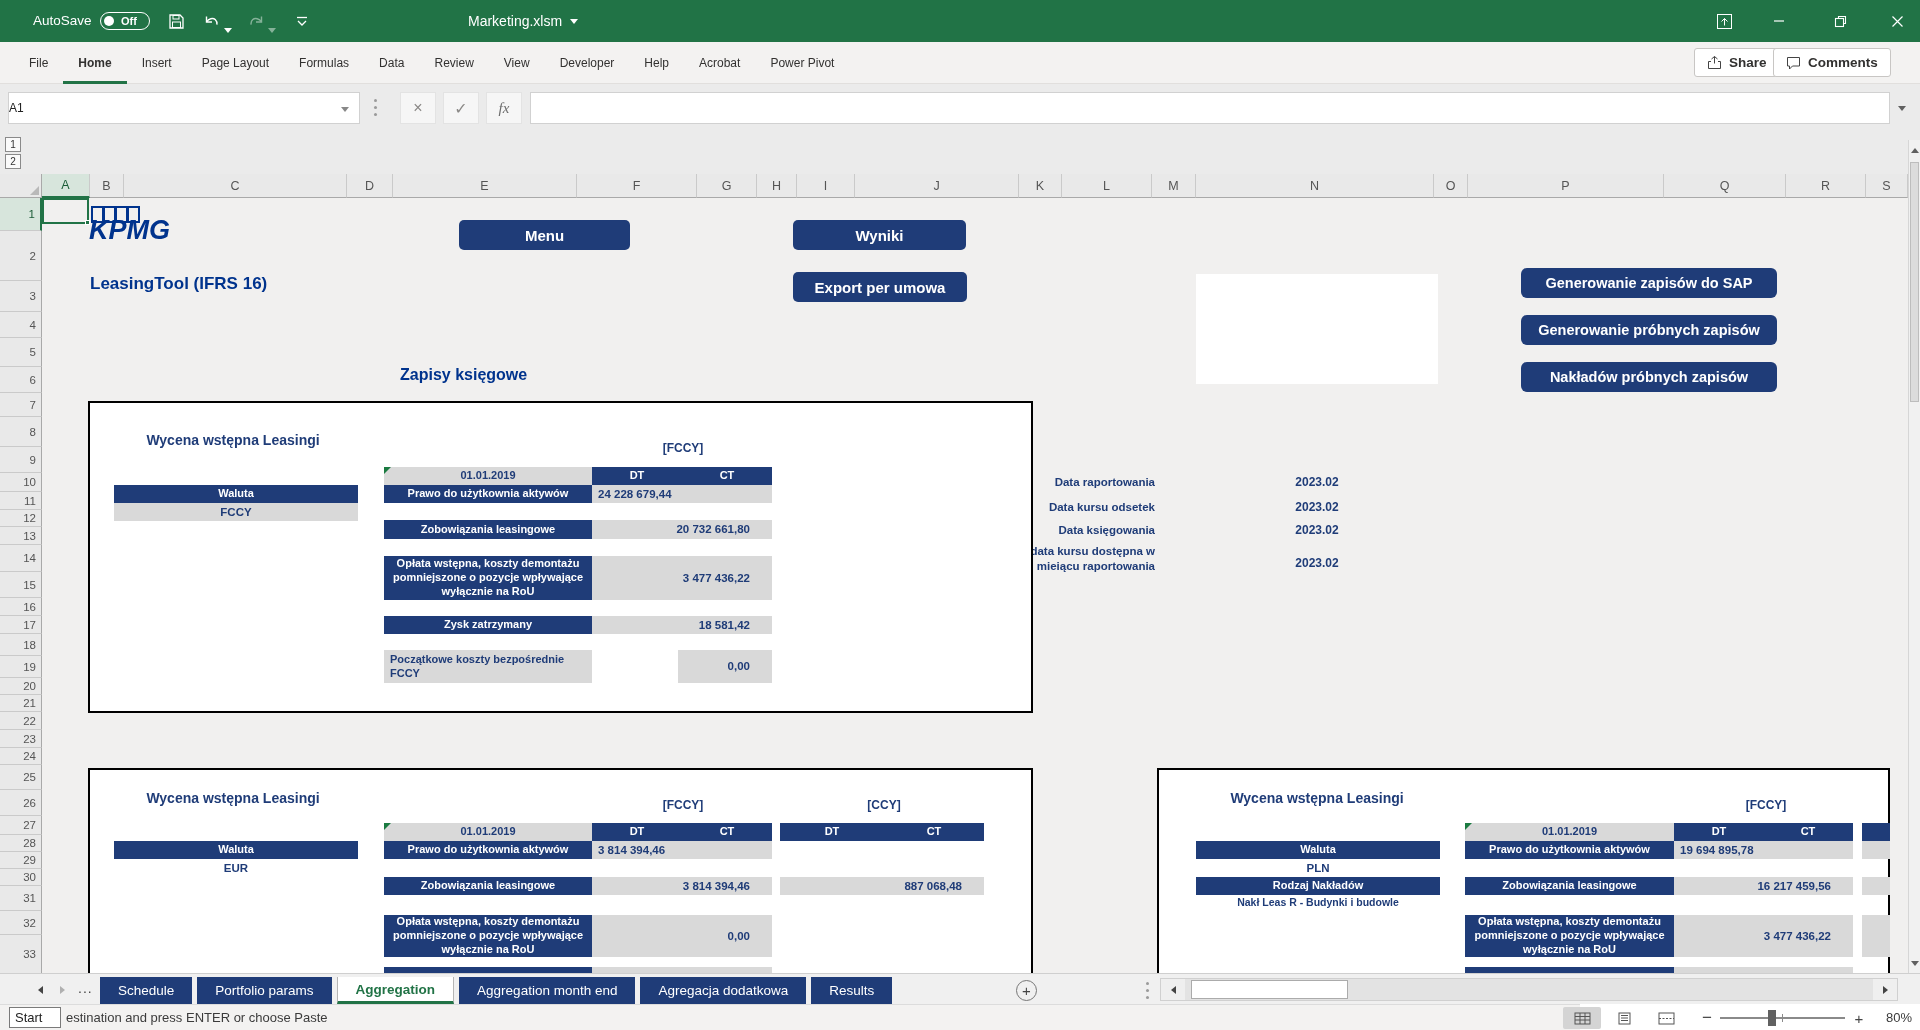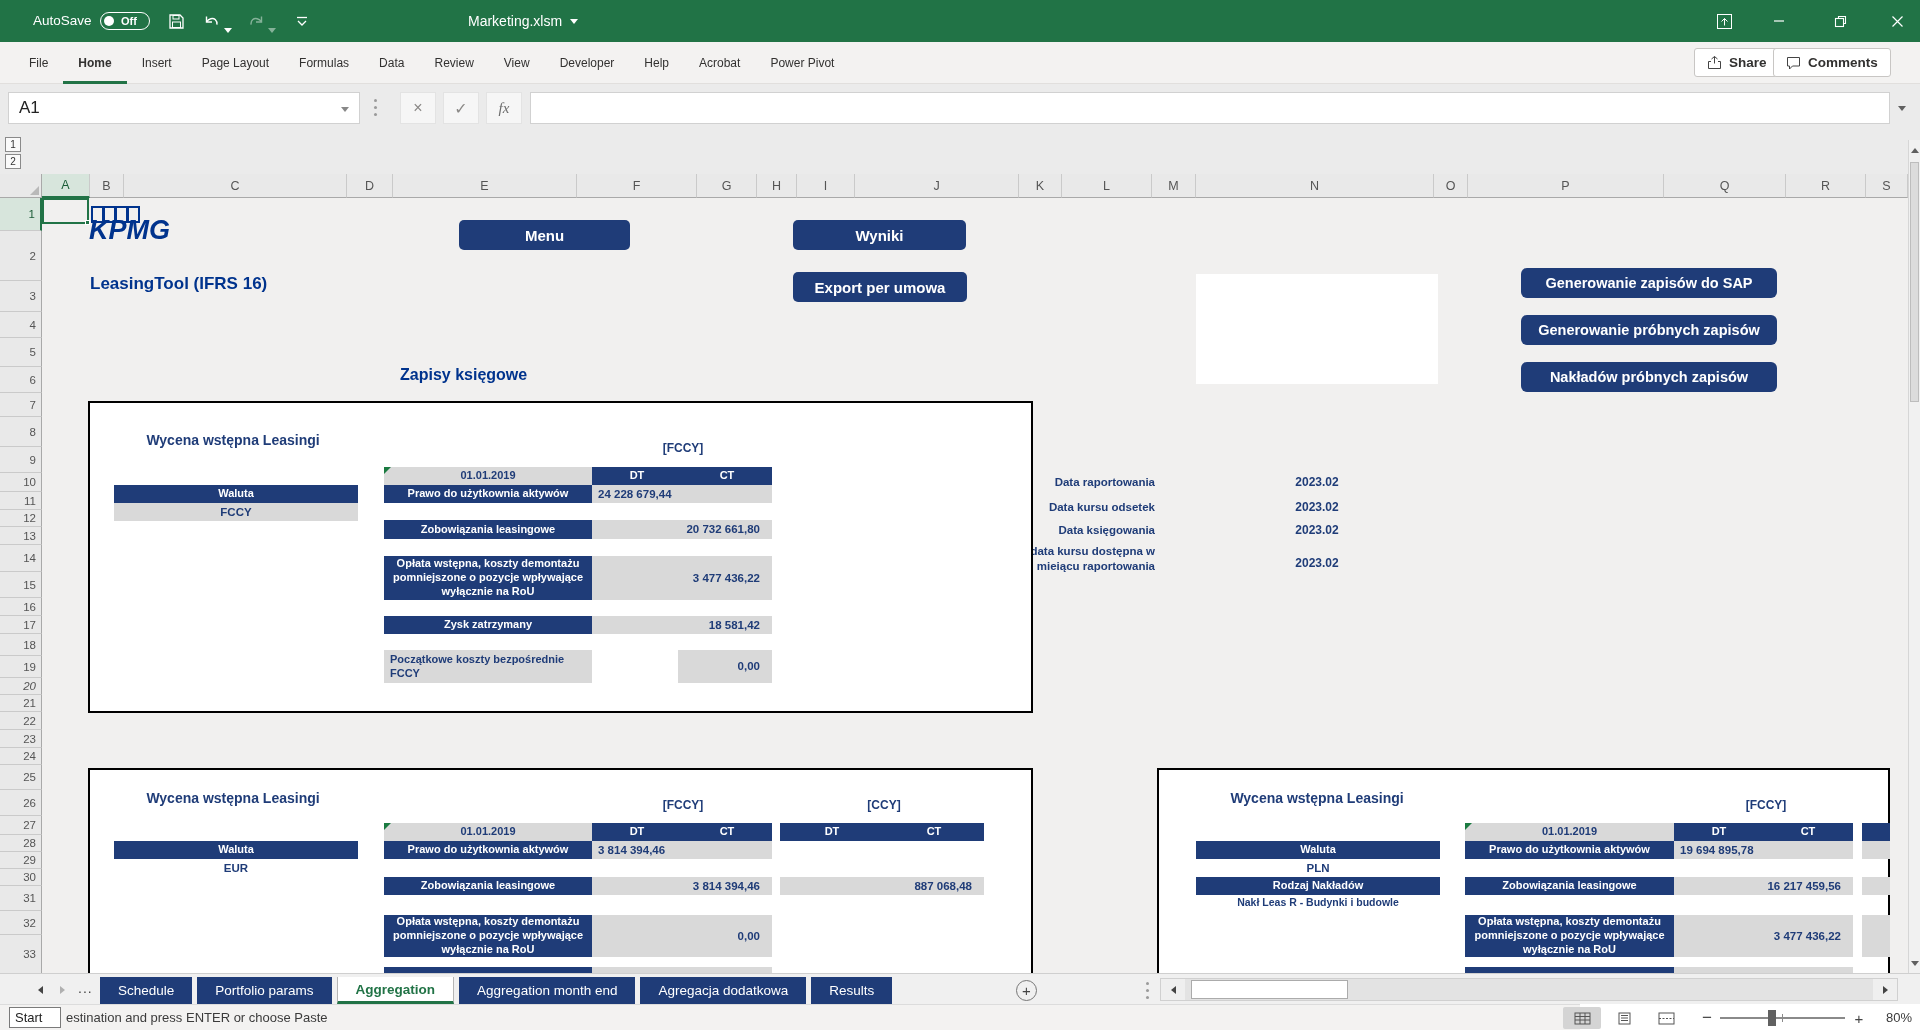--- a/index.html
+++ b/index.html
@@ -26,21 +26,21 @@
   
   .ribbon{position:absolute;left:0;top:42px;width:1920px;height:42px;background:#f3f2f1;border-bottom:1px solid #e1dfdd;}
   .rtabs{position:absolute;left:14px;top:0;height:42px;display:flex;}
   .rtab{padding:0 15px;display:flex;align-items:center;font-size:12px;color:#323130;height:42px;cursor:pointer;}
   .rtab.active{font-weight:bold;box-shadow:inset 0 -3px 0 var(--green);}
   .pill-btn{position:absolute;top:6px;height:29px;border:1px solid #c8c6c4;background:#fff;border-radius:3px;display:flex;align-items:center;gap:7px;padding:0 12px;font-size:13.5px;color:#323130;font-weight:bold;}
   .share{left:1694px;} .comments{left:1773px;}
 
   
   .fband{position:absolute;left:0;top:84px;width:1920px;height:50px;background:#ebebeb;}
-  .namebox{position:absolute;left:8px;top:8px;width:352px;height:32px;background:#fff;border:1px solid #d1d1d1;display:flex;align-items:center;padding-left:10px;font-size:17px;color:#222;}
+  .namebox{position:absolute;left:8px;top:8px;width:352px;height:32px;background:#fff;border:1px solid #d1d1d1;display:flex;align-items:center;font-size:12px;color:#222;}
   .nb-chev{position:absolute;right:10px;top:14px;}
   .vdots{position:absolute;width:3px;height:3px;border-radius:50%;background:#9a9a9a;box-shadow:0 7px 0 #9a9a9a,0 14px 0 #9a9a9a;}
   .fbtn{position:absolute;top:8px;width:36px;height:32px;display:flex;align-items:center;justify-content:center;color:#8a8886;font-size:16px;background:#f6f6f6;border:1px solid #e3e3e3;}
   .fbtn i{font-family:"Liberation Serif", serif;font-weight:normal;color:#6d6d6d;font-size:15px;}
   .finput{position:absolute;left:530px;top:8px;width:1360px;height:32px;background:#fff;border:1px solid #d1d1d1;}
   .oband{position:absolute;left:0;top:134px;width:1920px;height:40px;background:#ebebeb;}
   .obtn{position:absolute;left:5px;width:16px;height:15px;background:#fafafa;border:1px solid #8a8a8a;font-size:10px;color:#333;display:flex;align-items:center;justify-content:center;}
 
   
   .corner{position:absolute;left:0;top:174px;width:42px;height:24px;background:#e9e9e9;border-right:1px solid #a9a9a9;border-bottom:1px solid #a9a9a9;}
@@ -65,21 +65,21 @@
   .dlabel{position:absolute;color:var(--navy);font-weight:bold;font-size:11.5px;text-align:right;line-height:1.3;}
   .dval{position:absolute;color:var(--navy);font-weight:bold;font-size:12px;text-align:center;}
   .tbox{position:absolute;background:#fff;border:2px solid #000;}
   .tbl-title{position:absolute;color:var(--navy);font-weight:bold;font-size:14px;text-align:center;line-height:1.45;}
   .grp-label{position:absolute;color:var(--navy);font-weight:bold;font-size:12px;text-align:center;}
   .tc{position:absolute;display:flex;align-items:center;justify-content:center;font-weight:bold;font-size:11px;line-height:1.25;}
   .tc.navy{background:var(--navy);color:#fff;text-align:center;padding:0 4px;}
   .tc.graylabel{background:var(--cellgray);color:var(--navy);justify-content:flex-start;text-align:left;padding:0 6px;}
   .tc.grayval{background:var(--cellgray);color:var(--navy);font-size:11.5px;}
   .tc.grayval.left{justify-content:flex-start;padding-left:6px;}
-  .tc.grayval.right{justify-content:flex-end;padding-right:12px;}
+  .tc.grayval.right{justify-content:flex-end;padding-right:22px;}
   .tc.curval{color:var(--navy);font-size:11.5px;}
   .tc.grayc{background:var(--cellgray);}
   .tc.rodzval{color:var(--navy);font-size:10.5px;}
   .tc.datehdr{background:var(--cellgray);color:var(--navy);}
   .gtri{position:absolute;left:0;top:0;width:0;height:0;border-top:7px solid #1a7a40;border-right:7px solid transparent;}
   .tc.navybar{background:var(--navy);}
   .dtct{position:absolute;top:0;width:40px;height:18px;display:flex;align-items:center;justify-content:center;color:#fff;font-weight:bold;font-size:11px;}
 
   
   .vscroll{position:absolute;left:1908px;top:140px;width:12px;height:833px;background:#f1f1f1;border-left:1px solid #d6d6d6;}
@@ -274,21 +274,21 @@
       <div class="rowhdr" style="position: absolute; left: 0px; top: 473px; width: 42px; height: 19px;">10</div>
       <div class="rowhdr" style="position: absolute; left: 0px; top: 492px; width: 42px; height: 18px;">11</div>
       <div class="rowhdr" style="position: absolute; left: 0px; top: 510px; width: 42px; height: 17px;">12</div>
       <div class="rowhdr" style="position: absolute; left: 0px; top: 527px; width: 42px; height: 18px;">13</div>
       <div class="rowhdr" style="position: absolute; left: 0px; top: 545px; width: 42px; height: 27px;">14</div>
       <div class="rowhdr" style="position: absolute; left: 0px; top: 572px; width: 42px; height: 26px;">15</div>
       <div class="rowhdr" style="position: absolute; left: 0px; top: 598px; width: 42px; height: 18px;">16</div>
       <div class="rowhdr" style="position: absolute; left: 0px; top: 616px; width: 42px; height: 18px;">17</div>
       <div class="rowhdr" style="position: absolute; left: 0px; top: 634px; width: 42px; height: 22px;">18</div>
       <div class="rowhdr" style="position: absolute; left: 0px; top: 656px; width: 42px; height: 22px;">19</div>
-      <div class="rowhdr" style="position: absolute; left: 0px; top: 678px; width: 42px; height: 17px; font-style: italic;">20</div>
+      <div class="rowhdr" style="position: absolute; left: 0px; top: 678px; width: 42px; height: 17px;">20</div>
       <div class="rowhdr" style="position: absolute; left: 0px; top: 695px; width: 42px; height: 17px;">21</div>
       <div class="rowhdr" style="position: absolute; left: 0px; top: 712px; width: 42px; height: 18px;">22</div>
       <div class="rowhdr" style="position: absolute; left: 0px; top: 730px; width: 42px; height: 18px;">23</div>
       <div class="rowhdr" style="position: absolute; left: 0px; top: 748px; width: 42px; height: 17px;">24</div>
       <div class="rowhdr" style="position: absolute; left: 0px; top: 765px; width: 42px; height: 25px;">25</div>
       <div class="rowhdr" style="position: absolute; left: 0px; top: 790px; width: 42px; height: 26px;">26</div>
       <div class="rowhdr" style="position: absolute; left: 0px; top: 816px; width: 42px; height: 19px;">27</div>
       <div class="rowhdr" style="position: absolute; left: 0px; top: 835px; width: 42px; height: 17px;">28</div>
       <div class="rowhdr" style="position: absolute; left: 0px; top: 852px; width: 42px; height: 17px;">29</div>
       <div class="rowhdr" style="position: absolute; left: 0px; top: 869px; width: 42px; height: 17px;">30</div>

